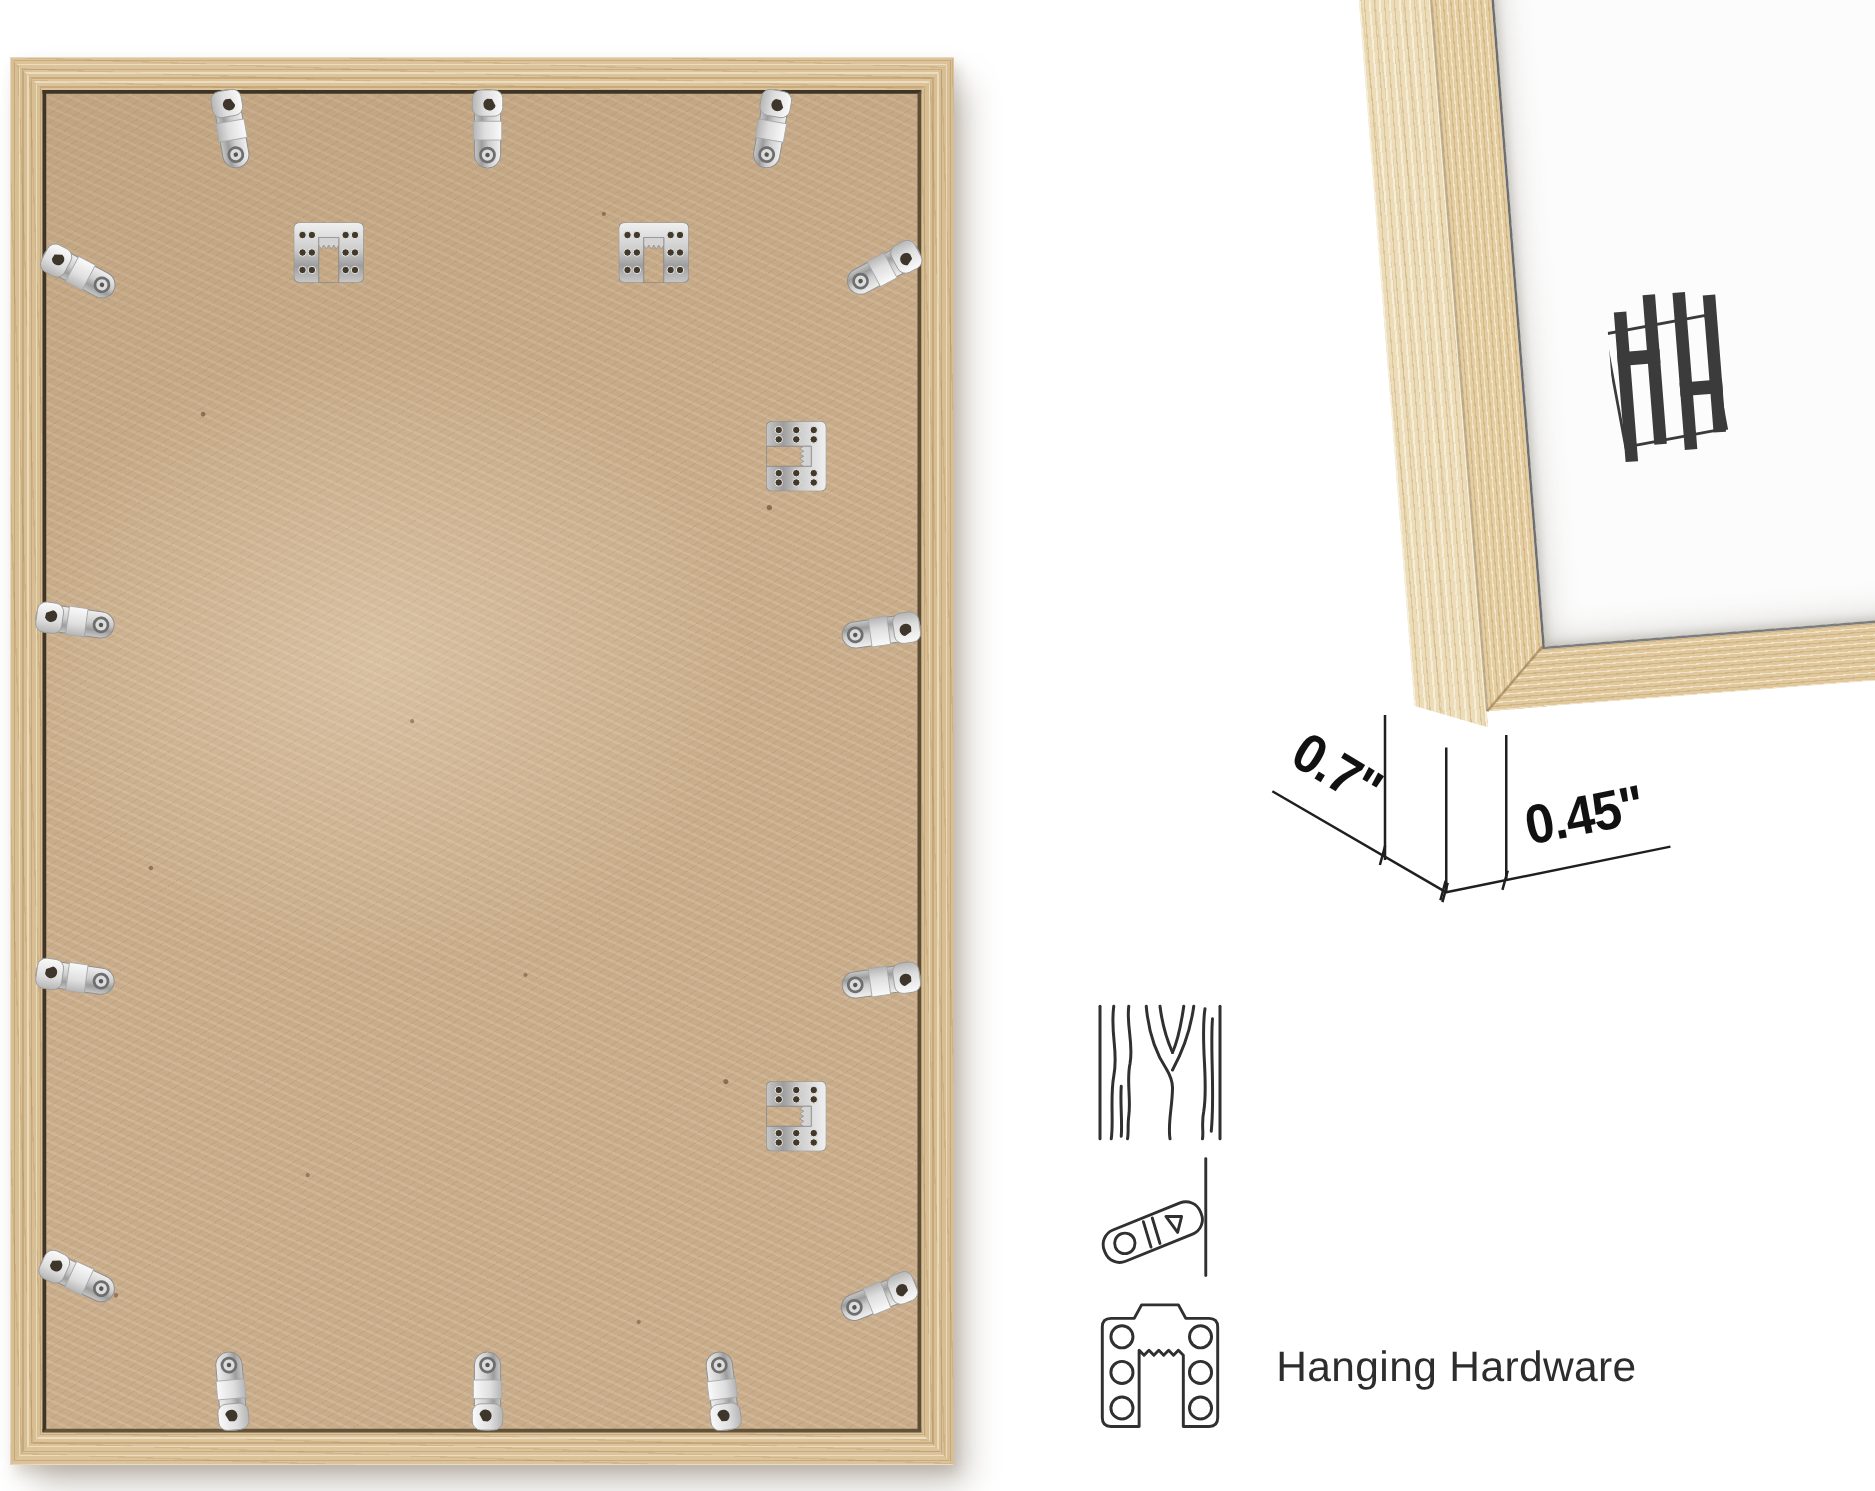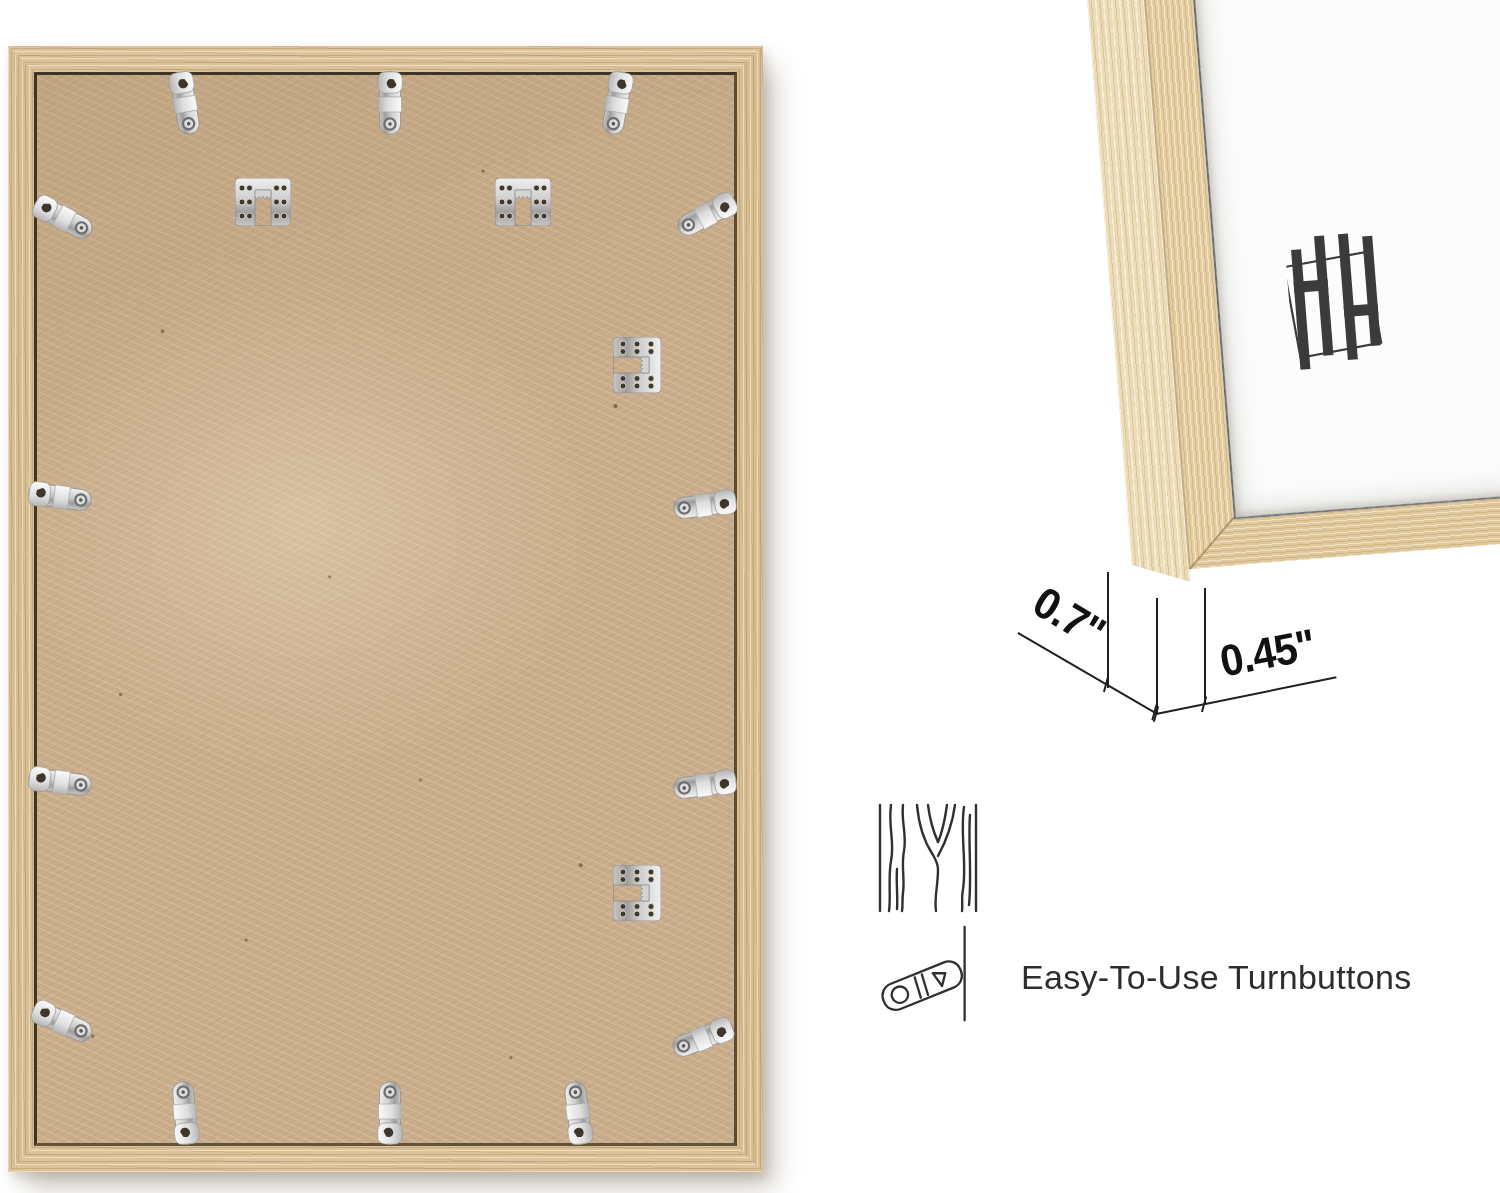--- a/index.html
+++ b/index.html
@@ -252,17 +252,32 @@
         <line x1="93" y1="3" x2="93" y2="100"></line>
         <g transform="rotate(-22 49 64)">
           <rect x="6" y="50" width="86" height="28" rx="13"></rect>
           <circle cx="24" cy="64" r="8.5"></circle>
           <line x1="45" y1="53" x2="43" y2="75"></line>
           <line x1="53" y1="53" x2="51" y2="75"></line>
           <path d="M64,56 L76,61 L68,72 Z"></path>
         </g>
       </g>
     </svg>
-    <span class="f-label">Easy-To-Use Turnbuttons</span>
-  </div>
-
+  </div>
+
+  <div class="feature" style="top:1039px">
+    <svg class="f-icon" viewBox="0 0 104 112">
+      <g class="icon-stroke">
+        <path d="M12,16 H31 L37,5 H67 L73,16 H92 Q99,16 99,23 V97 Q99,104 92,104 H71 V46
+                 L67,42 L63,46 L59,42 L55,46 L51,42 L47,46 L43,42 L39,46 L35,42 V104 H12
+                 Q5,104 5,97 V23 Q5,16 12,16 Z"></path>
+        <circle cx="21" cy="31" r="9"></circle>
+          <circle cx="21" cy="60" r="9"></circle>
+          <circle cx="21" cy="89" r="9"></circle>
+        <circle cx="85" cy="31" r="9"></circle>
+          <circle cx="85" cy="60" r="9"></circle>
+          <circle cx="85" cy="89" r="9"></circle>
+      </g>
+    </svg>
+    <span class="f-label">Hanging Hardware</span>
+  </div>
 
 </div>
 
 </body></html>

